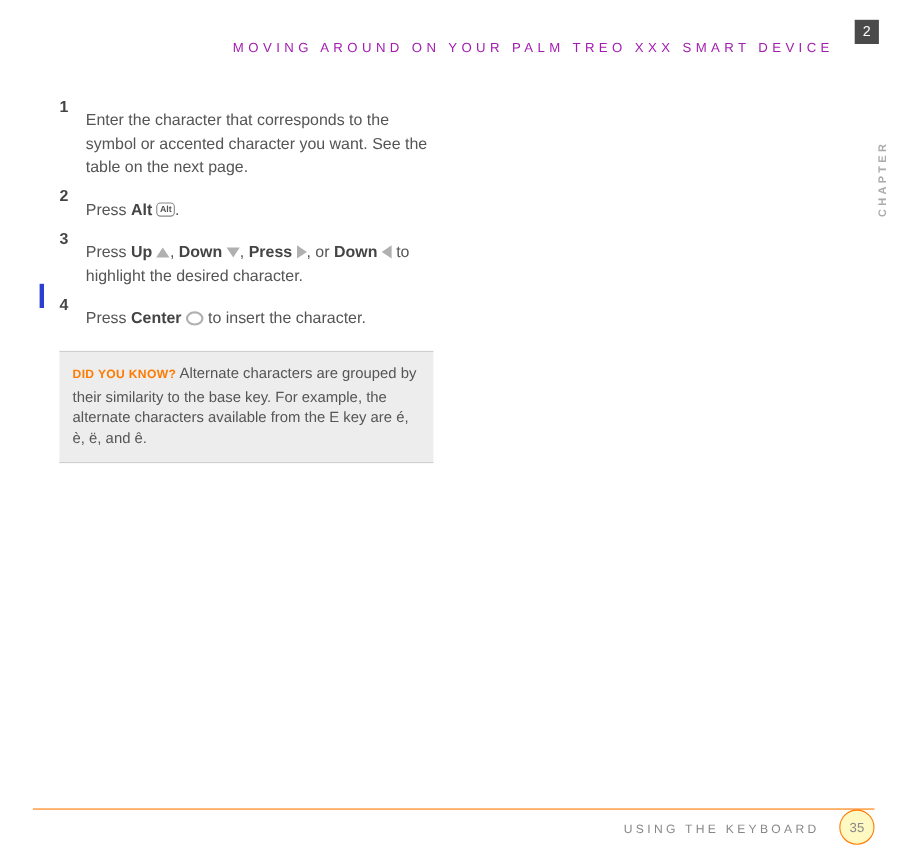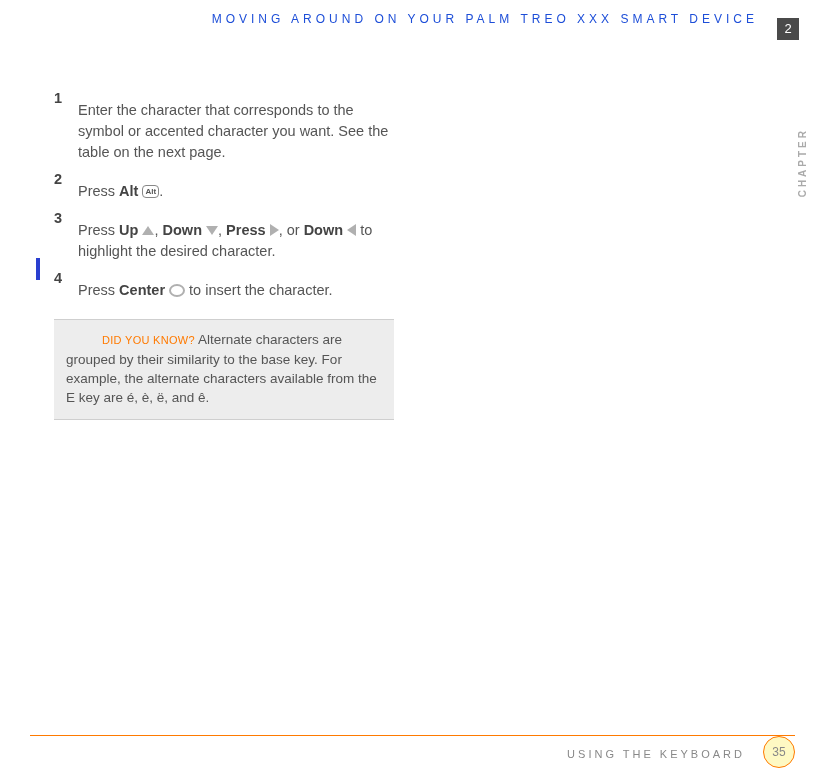--- a/index.html
+++ b/index.html
@@ -9,27 +9,27 @@
     height: 782px;
     background: #ffffff;
     font-family: Arial, Helvetica, sans-serif;
     color: #5a5a5a;
     position: relative;
     overflow: hidden;
   }
 
   .header-title {
     position: absolute;
-    top: 12px;
+    top: 36px;
     left: 0;
     width: 758px;
     text-align: right;
     font-size: 12px;
     letter-spacing: 4px;
-    color: #1d4ed8;
+    color: #a21caf;
   }
 
   .chapter-tab {
     position: absolute;
     top: 18px;
     right: 26px;
     width: 22px;
     height: 22px;
     background: #4a4a4a;
     color: #fff;
@@ -130,24 +130,23 @@
     background: #ededed;
     padding: 10px 12px 12px 12px;
     font-size: 13.5px;
     line-height: 19px;
     color: #555;
     border-top: 1px solid #cfcfcf;
     border-bottom: 1px solid #cfcfcf;
   }
   .note-label {
     color: #ff7a00;
-    font-weight: normal;
+    font-weight: bold;
     font-size: 11px;
     letter-spacing: 0.3px;
-    margin-left: 36px;
   }
 
   .footer-line {
     position: absolute;
     left: 30px;
     right: 30px;
     bottom: 46px;
     height: 0;
     border-top: 1px solid #ff7a00;
   }

